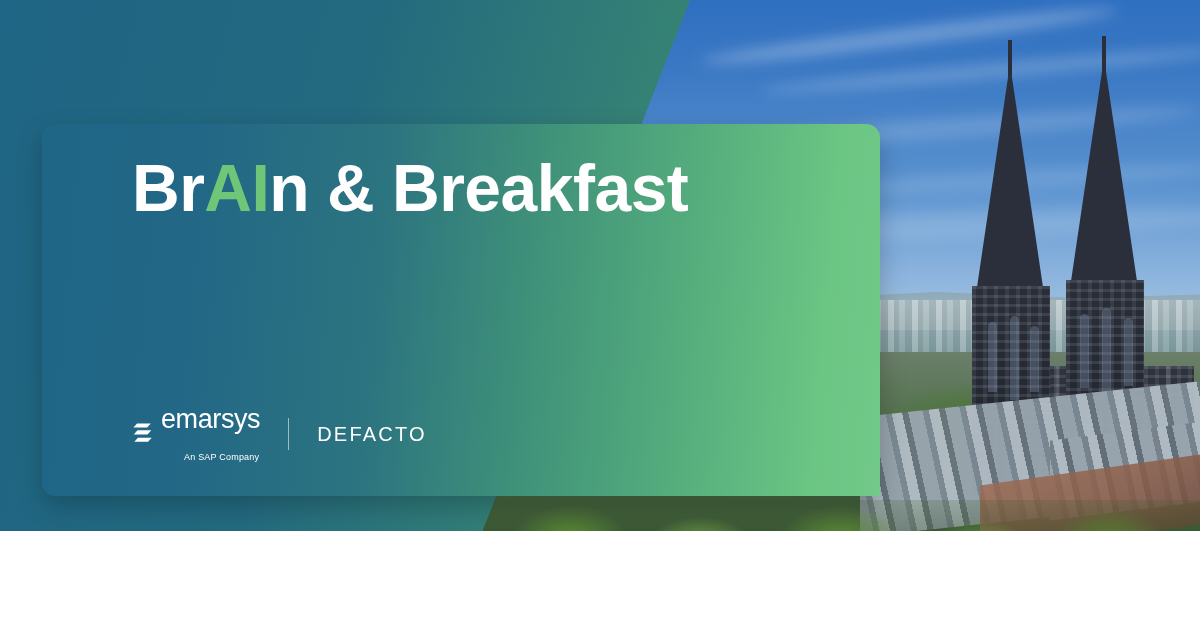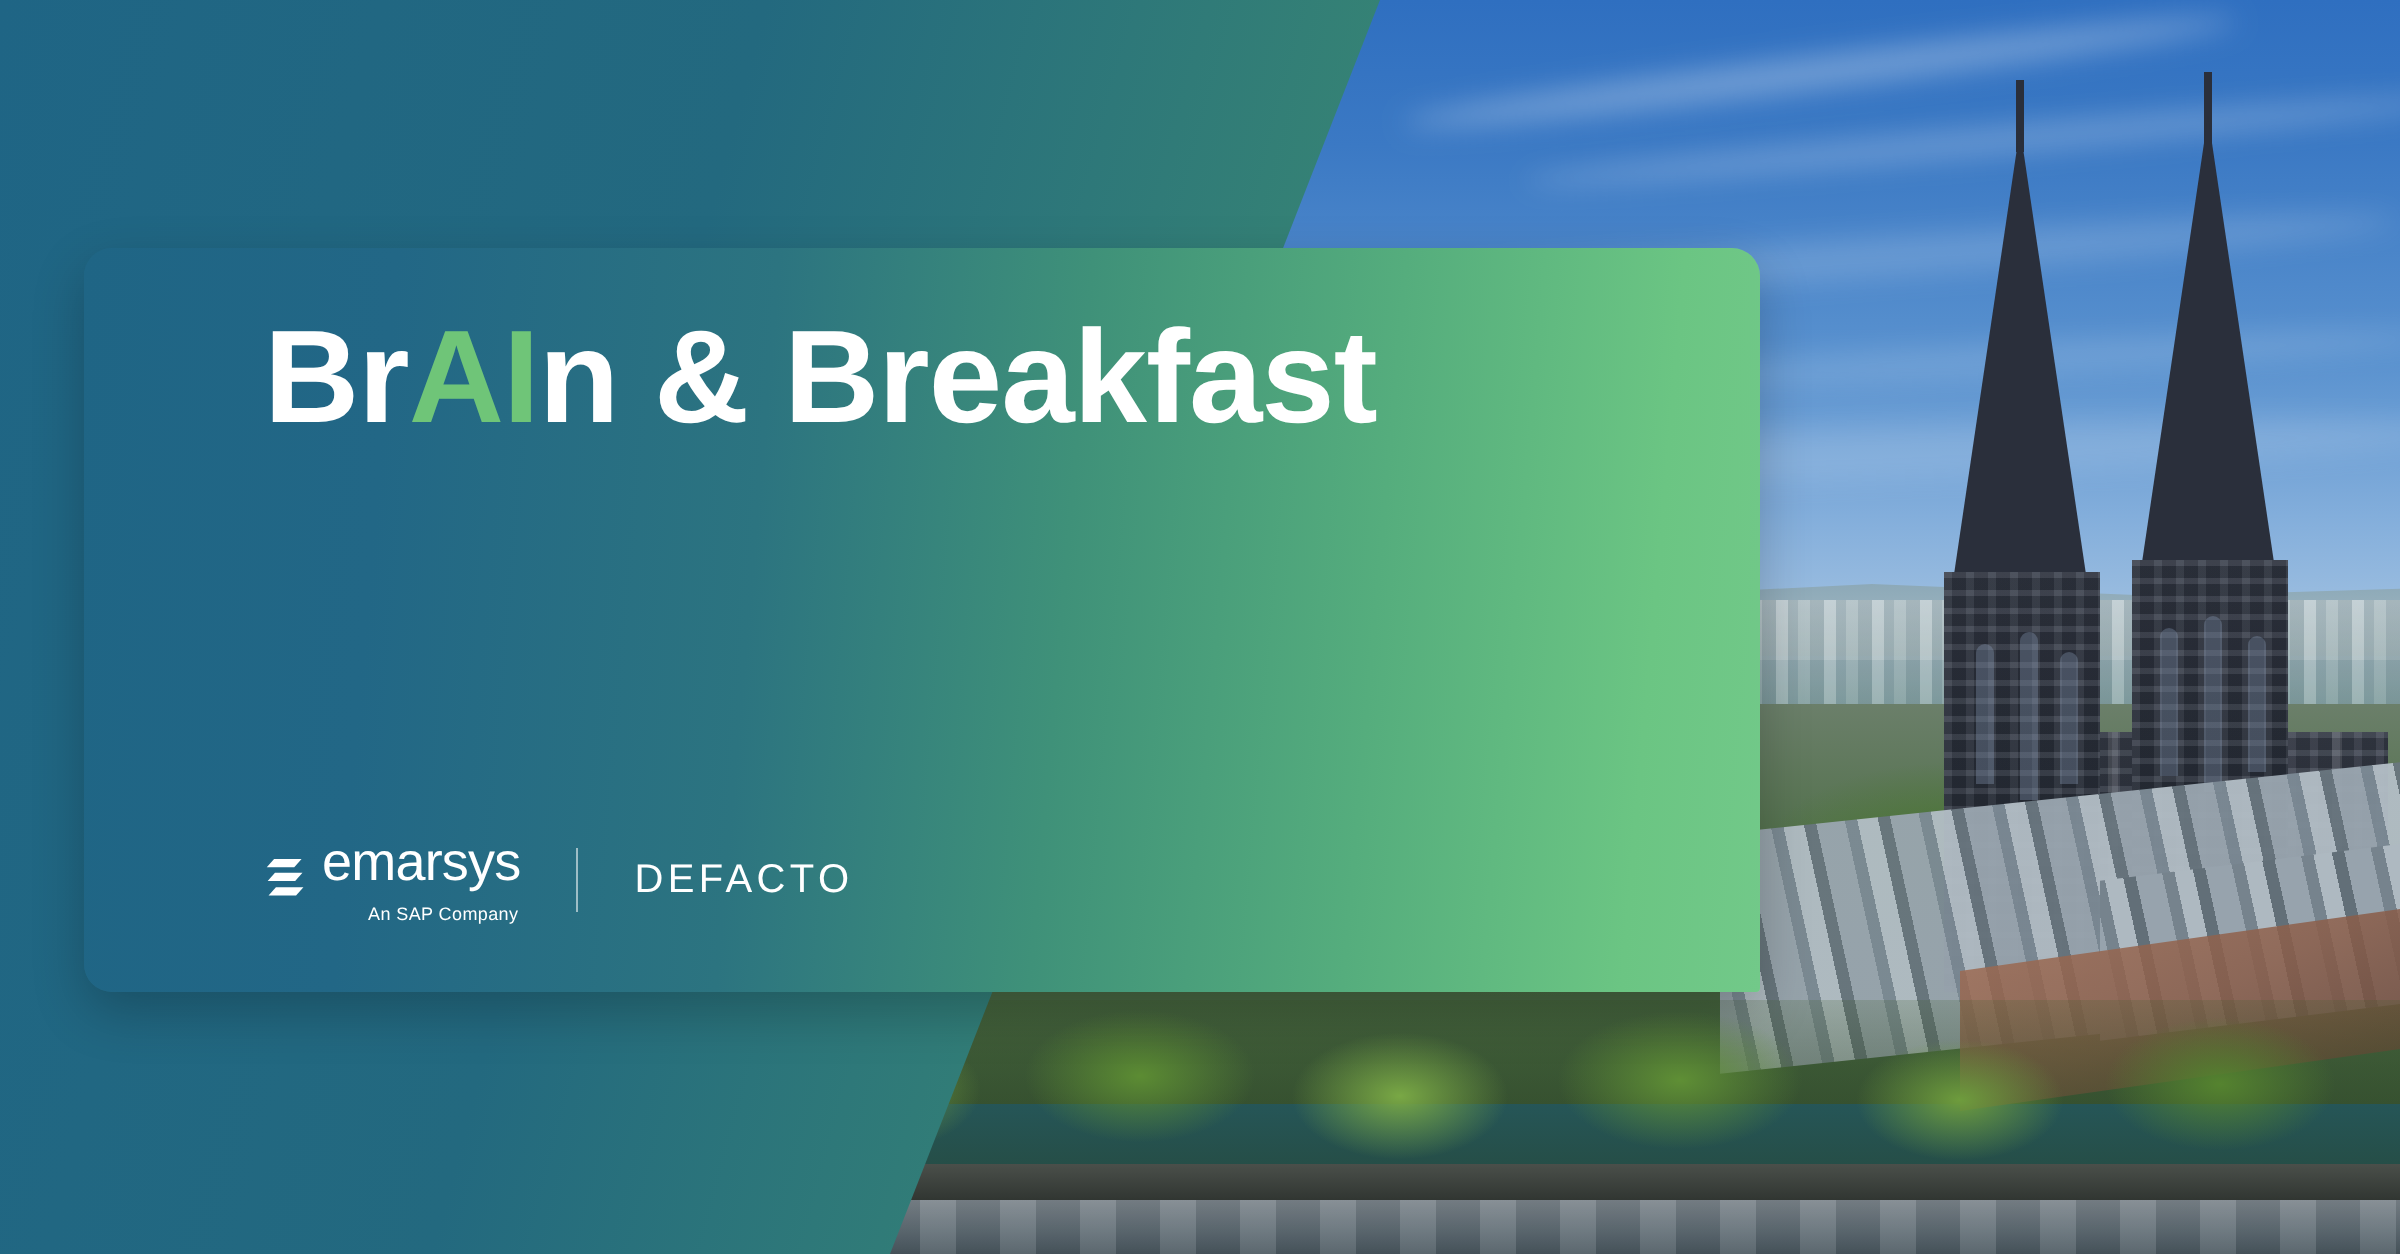--- a/index.html
+++ b/index.html
@@ -3,21 +3,21 @@
 <meta charset="utf-8">
 <style>
   html, body {
     margin: 0;
     padding: 0;
     background: #ffffff;
   }
   #stage {
     position: relative;
     width: 1200px;
-    height: 627px;
+    height: 531px;
     overflow: hidden;
     font-family: "Liberation Sans", sans-serif;
     background: #206585;
   }
 
   
   .photo {
     position: absolute;
     inset: 0;
     overflow: hidden;
@@ -253,21 +253,21 @@
   .emarsys-word {
     font-size: 27px;
     font-weight: 400;
     color: #ffffff;
     letter-spacing: -0.4px;
   }
   .emarsys-sub {
     font-size: 9px;
     color: #ffffff;
     letter-spacing: 0.2px;
-    margin-top: 8px;
+    margin-top: 20px;
     margin-right: 1px;
   }
   .divider {
     width: 1px;
     height: 32px;
     background: rgba(255,255,255,0.55);
   }
   .defacto {
     font-size: 20px;
     font-weight: 400;

